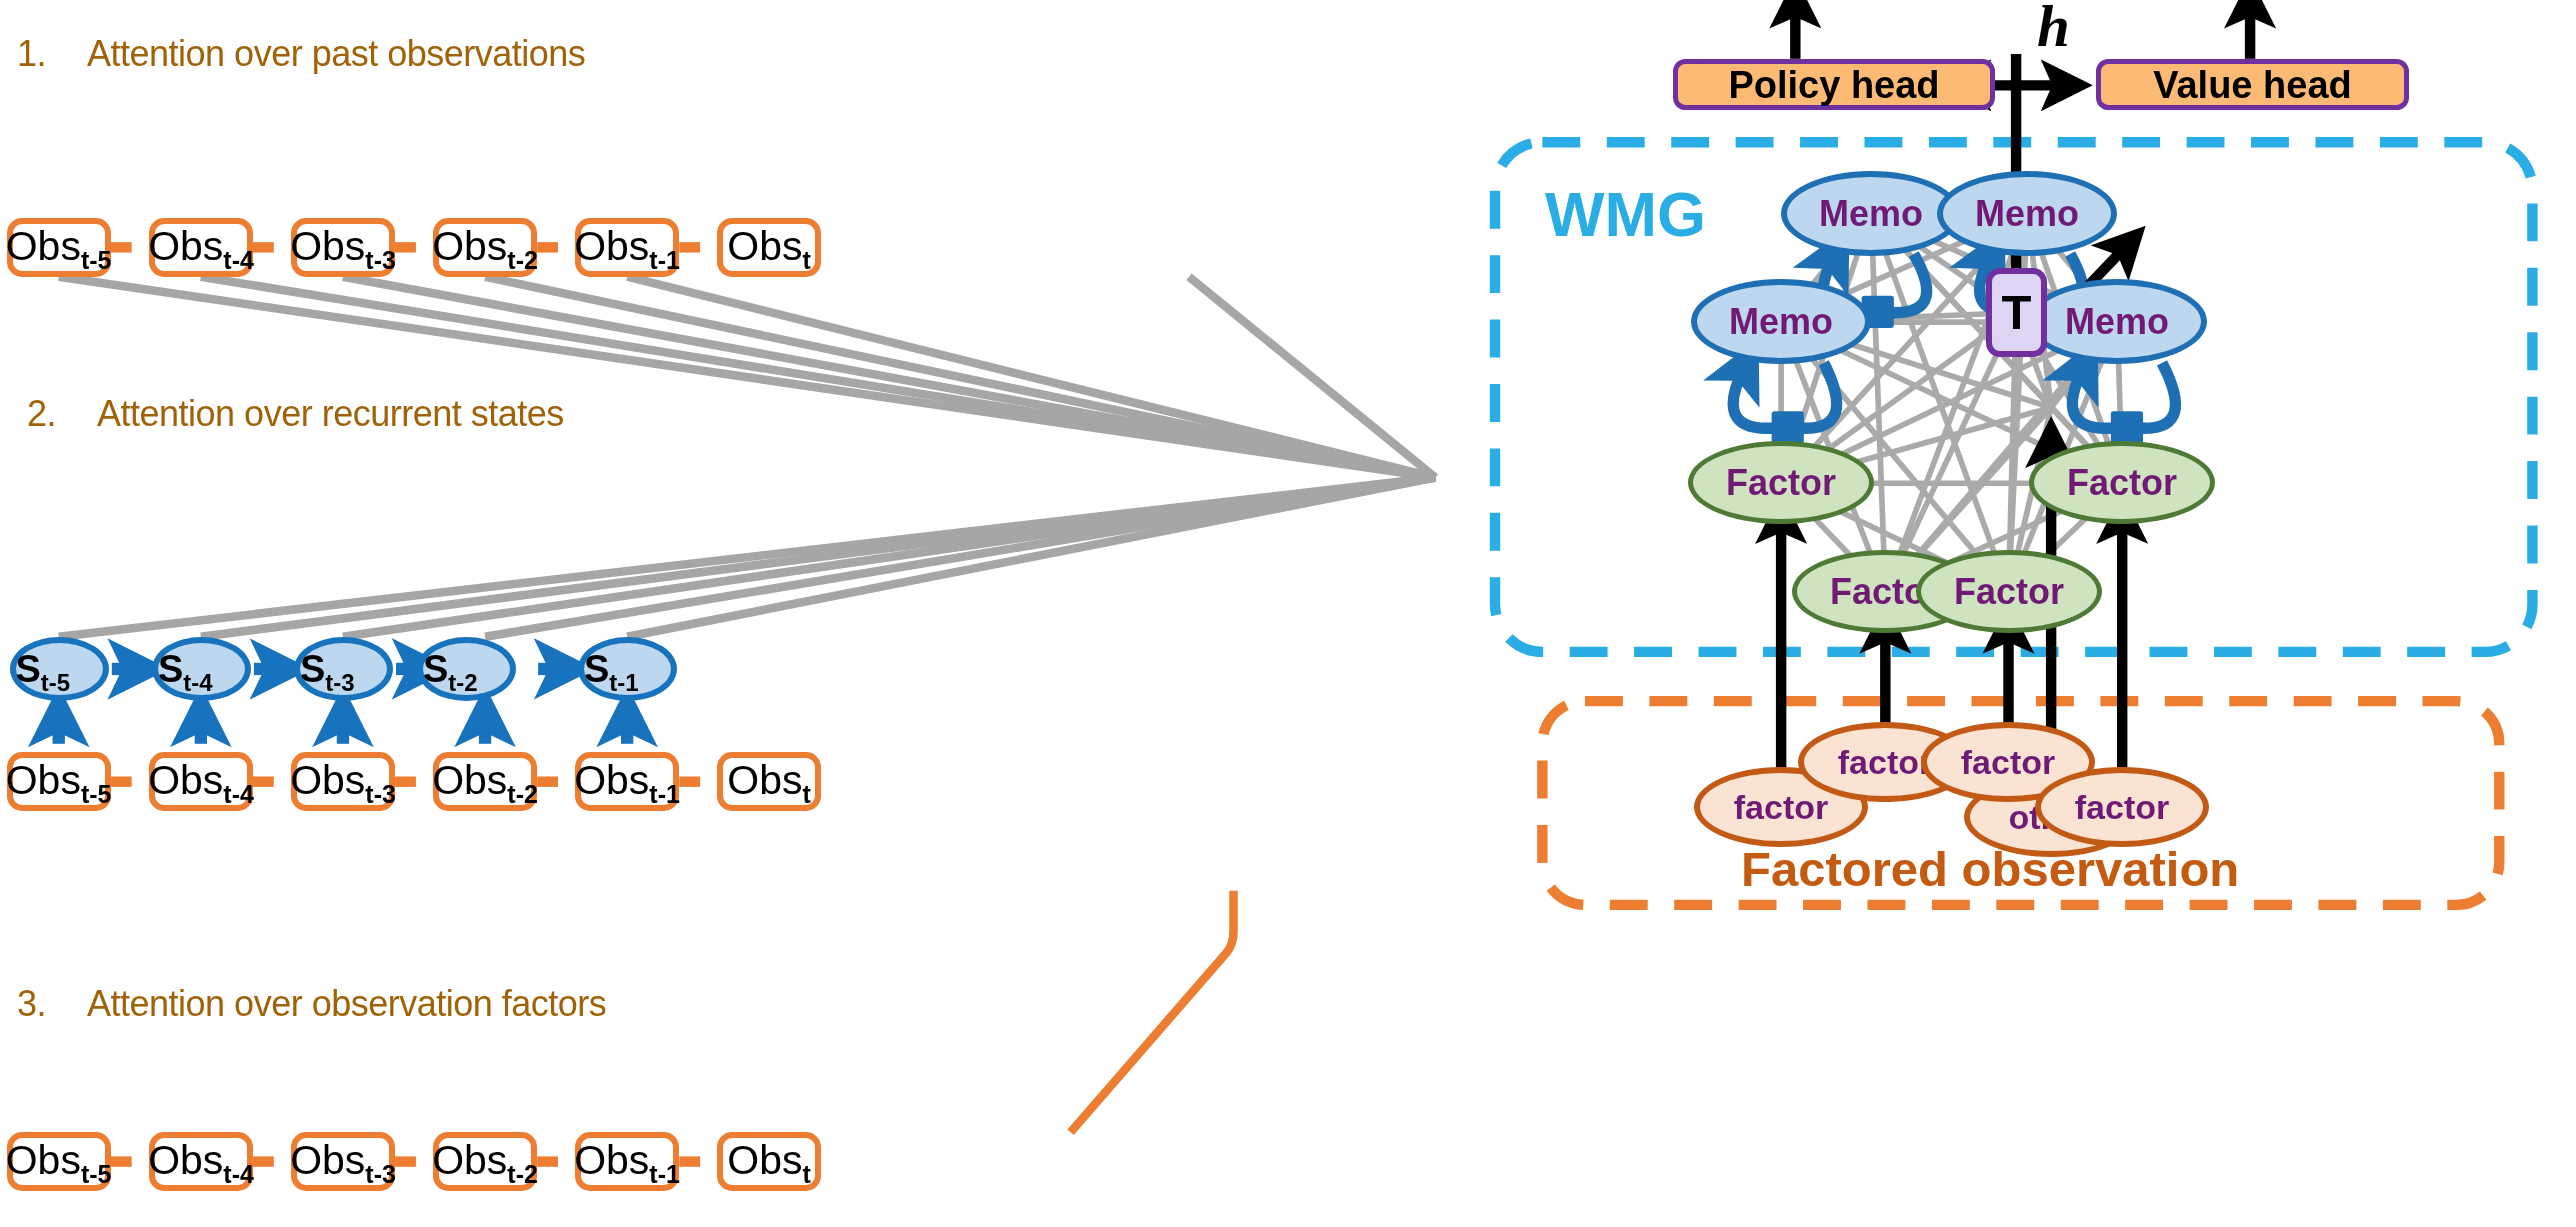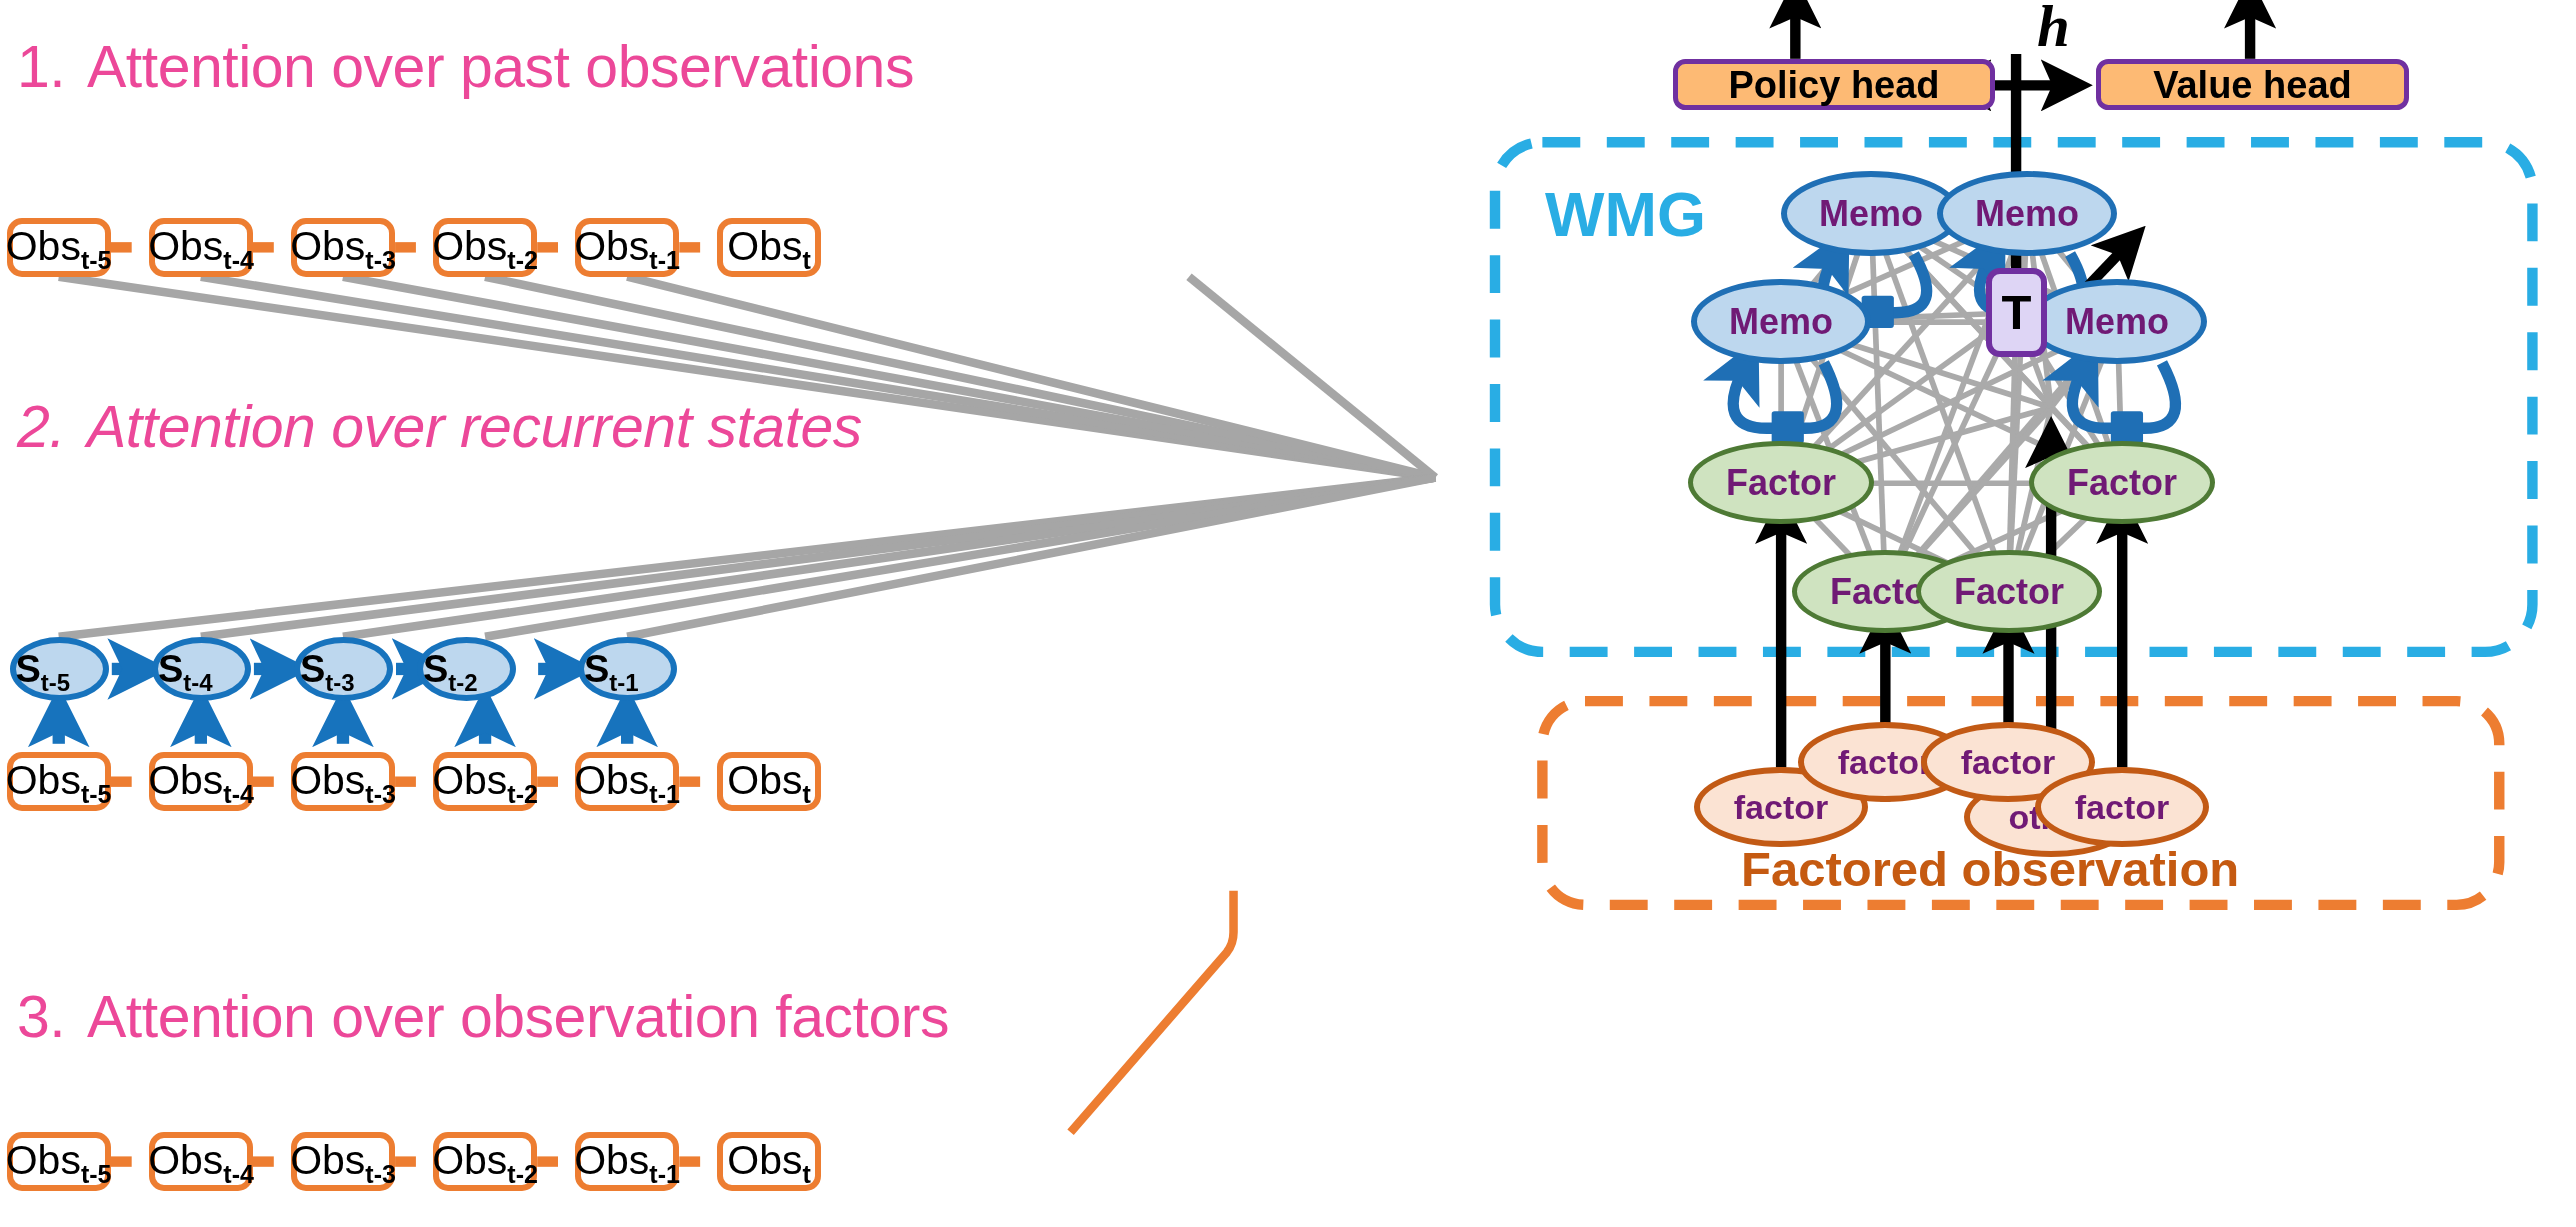--- a/index.html
+++ b/index.html
@@ -1,20 +1,20 @@
 <!DOCTYPE html>
 <html style="font-size:15px"><head>
 <meta charset="utf-8">
 <style>
   html,body{margin:0;padding:0;background:#ffffff;}
   body{width:2576px;height:1228px;position:relative;overflow:hidden;
        font-family:"Liberation Sans","DejaVu Sans",sans-serif;}
   #root{position:absolute;left:0;top:0;width:2576px;height:1228px;}
   svg.layer{position:absolute;left:0;top:0;width:2576px;height:1228px;overflow:visible;}
-  .heading{position:absolute;color:#ec4899;font-size:59px;font-weight:400;white-space:nowrap;
+  .heading{position:absolute;color:#a16207;font-size:36px;font-weight:400;white-space:nowrap;
            font-family:"Liberation Sans","DejaVu Sans",sans-serif;letter-spacing:-0.5px;}
   .heading .num{display:inline-block;width:70px;}
   .obsbox{position:absolute;width:104px;height:59px;border:6.6px solid #ED7D31;border-radius:15px;
           background:#ffffff;box-sizing:border-box;display:flex;align-items:center;justify-content:center;}
   .obslabel{font-size:41px;color:#000;font-family:"Liberation Sans","DejaVu Sans",sans-serif;
             line-height:1;white-space:nowrap;position:relative;top:-0.9px;}
   .obslabel sub{font-size:25px;font-weight:700;vertical-align:baseline;position:relative;top:8.5px;left:0px;}
   .snode{position:absolute;width:99px;height:64px;border:6.6px solid #1773BD;border-radius:50%;
          background:#BDD7EE;box-sizing:border-box;display:flex;align-items:center;}
   .slabel{font-size:38px;font-weight:700;color:#000;white-space:nowrap;line-height:1;
@@ -67,21 +67,21 @@
     </g>
 
     <g stroke="#ED7D31" stroke-width="9" fill="none">
       <path d="M 1130 1195 L 1295 1005 Q 1302 996 1302 984 L 1302 940"></path>
     </g>
   </svg>
 
   <div class="heading" style="left:17px;top:33px;">
     <span class="num">1.</span><span>Attention over past observations</span>
   </div>
-  <div class="heading" style="left:17px;top:393px;font-style:italic;">
+  <div class="heading" style="left:27px;top:393px;">
     <span class="num">2.</span><span>Attention over recurrent states</span>
   </div>
   <div class="heading" style="left:17px;top:983px;">
     <span class="num">3.</span><span>Attention over observation factors</span>
   </div>
 
   <svg class="layer" viewBox="0 0 2719 1296" width="2576" height="1228">
     <g stroke="#ED7D31" stroke-width="11" stroke-dasharray="22 18" fill="none">
       <line x1="117" y1="261" x2="155" y2="261"></line>
       <line x1="267" y1="261" x2="305" y2="261"></line>

